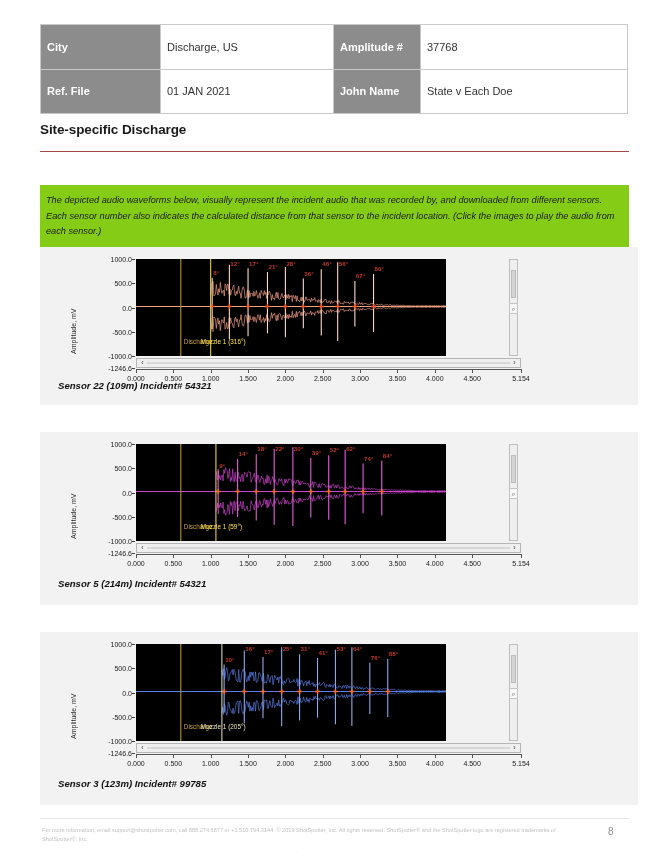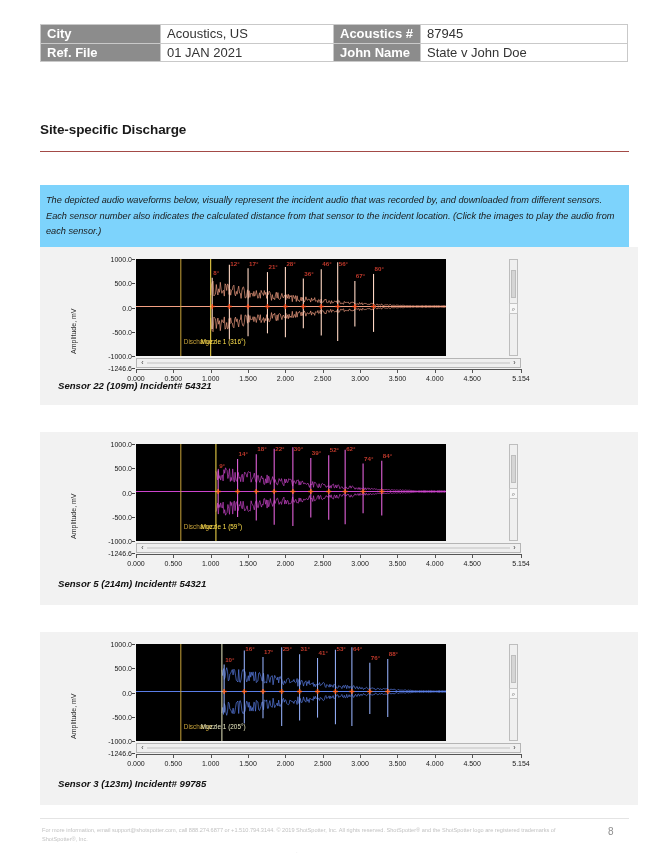--- a/index.html
+++ b/index.html
@@ -14,22 +14,22 @@
 
   
   .info-table{
     position:absolute;left:40px;top:24px;width:587px;
     border-collapse:collapse;
     table-layout:fixed;
   }
   .info-table td{
     border:1px solid #c9c9c9;
     height:17.5px;
-    padding:0 6px;
-    font-size:13px;
+    padding:13px 6px;
+    font-size:11px;
     vertical-align:middle;
     color:#333;
   }
   .info-table td.lbl{
     background:#8c8c8c;color:#ffffff;font-weight:bold;
   }
   .info-table col.c1{width:120px;}
   .info-table col.c2{width:173px;}
   .info-table col.c3{width:87px;}
   .info-table col.c4{width:207px;}
@@ -41,21 +41,21 @@
     letter-spacing:-0.1px;
   }
   .rule{
     position:absolute;left:40px;top:151px;width:589px;height:1px;
     background:#a34a46;
   }
 
   
   .intro{
     position:absolute;left:40px;top:185px;width:589px;height:62px;
-    background:#7dd3fc;
+    background:#84cc16;
   }
   .intro p{
     margin:0;
     position:absolute;left:6px;top:8px;width:578px;
     font-size:9.2px;line-height:15.5px;
     font-style:italic;color:#1a1a1a;
   }
 
   
   .panel{
@@ -181,29 +181,29 @@
   <table class="info-table" id="info-table">
     <colgroup>
         <col class="c1">
         <col class="c2">
         <col class="c3">
         <col class="c4">
       </colgroup>
     <tbody id="info-tbody">
         <tr>
           <td class="lbl">City</td>
-          <td class="">Acoustics, US</td>
-          <td class="lbl">Acoustics #</td>
-          <td class="">87945</td>
+          <td class="">Discharge, US</td>
+          <td class="lbl">Amplitude #</td>
+          <td class="">37768</td>
         </tr>
         <tr>
           <td class="lbl">Ref. File</td>
           <td class="">01 JAN 2021</td>
           <td class="lbl">John Name</td>
-          <td class="">State v John Doe</td>
+          <td class="">State v Each Doe</td>
         </tr>
       </tbody>
   </table>
 
   <div class="section-title">Site-specific Discharge</div>
   <div class="rule"></div>
 
   <div class="intro">
     <p>The depicted audio waveforms below, visually represent the incident audio that was recorded by, and downloaded from different sensors.  Each sensor number also indicates the calculated distance from that sensor to the incident location. (Click the images to play the audio from each sensor.)</p>
   </div>

